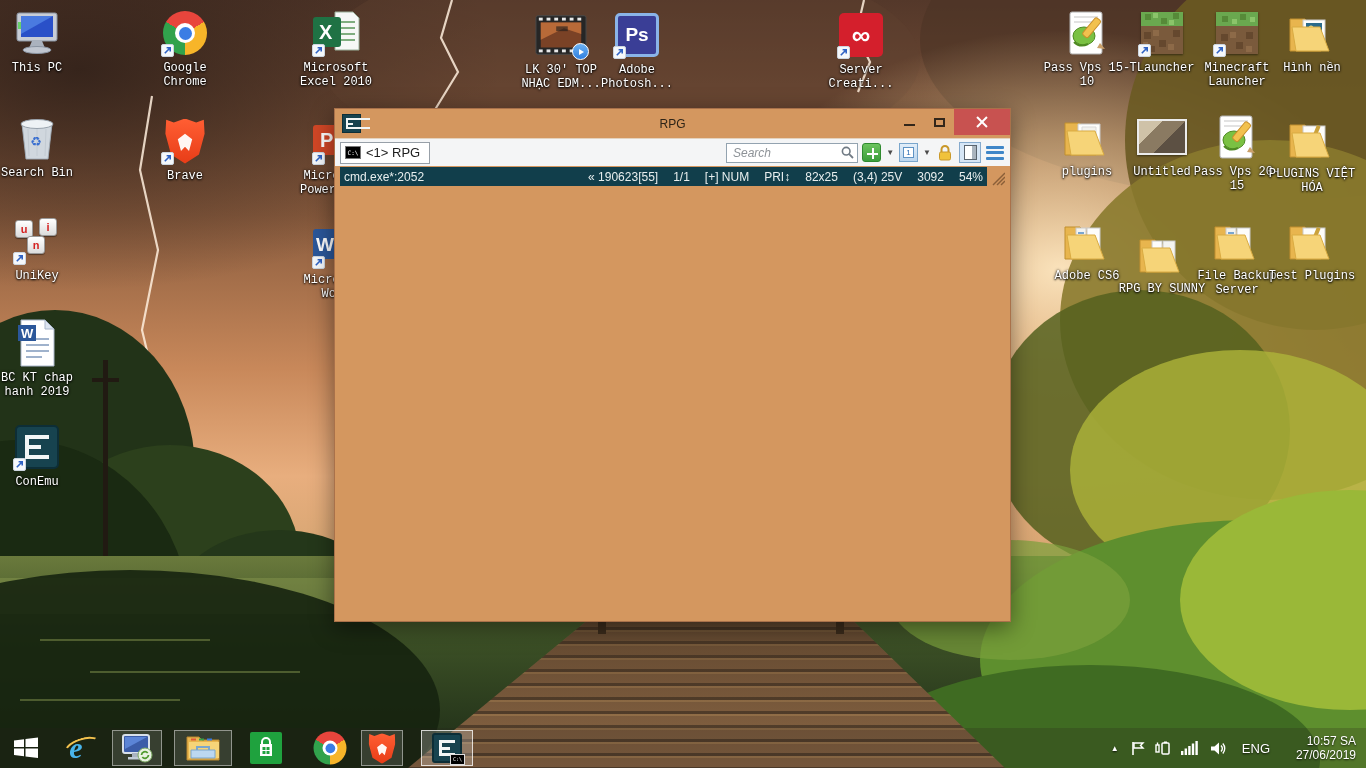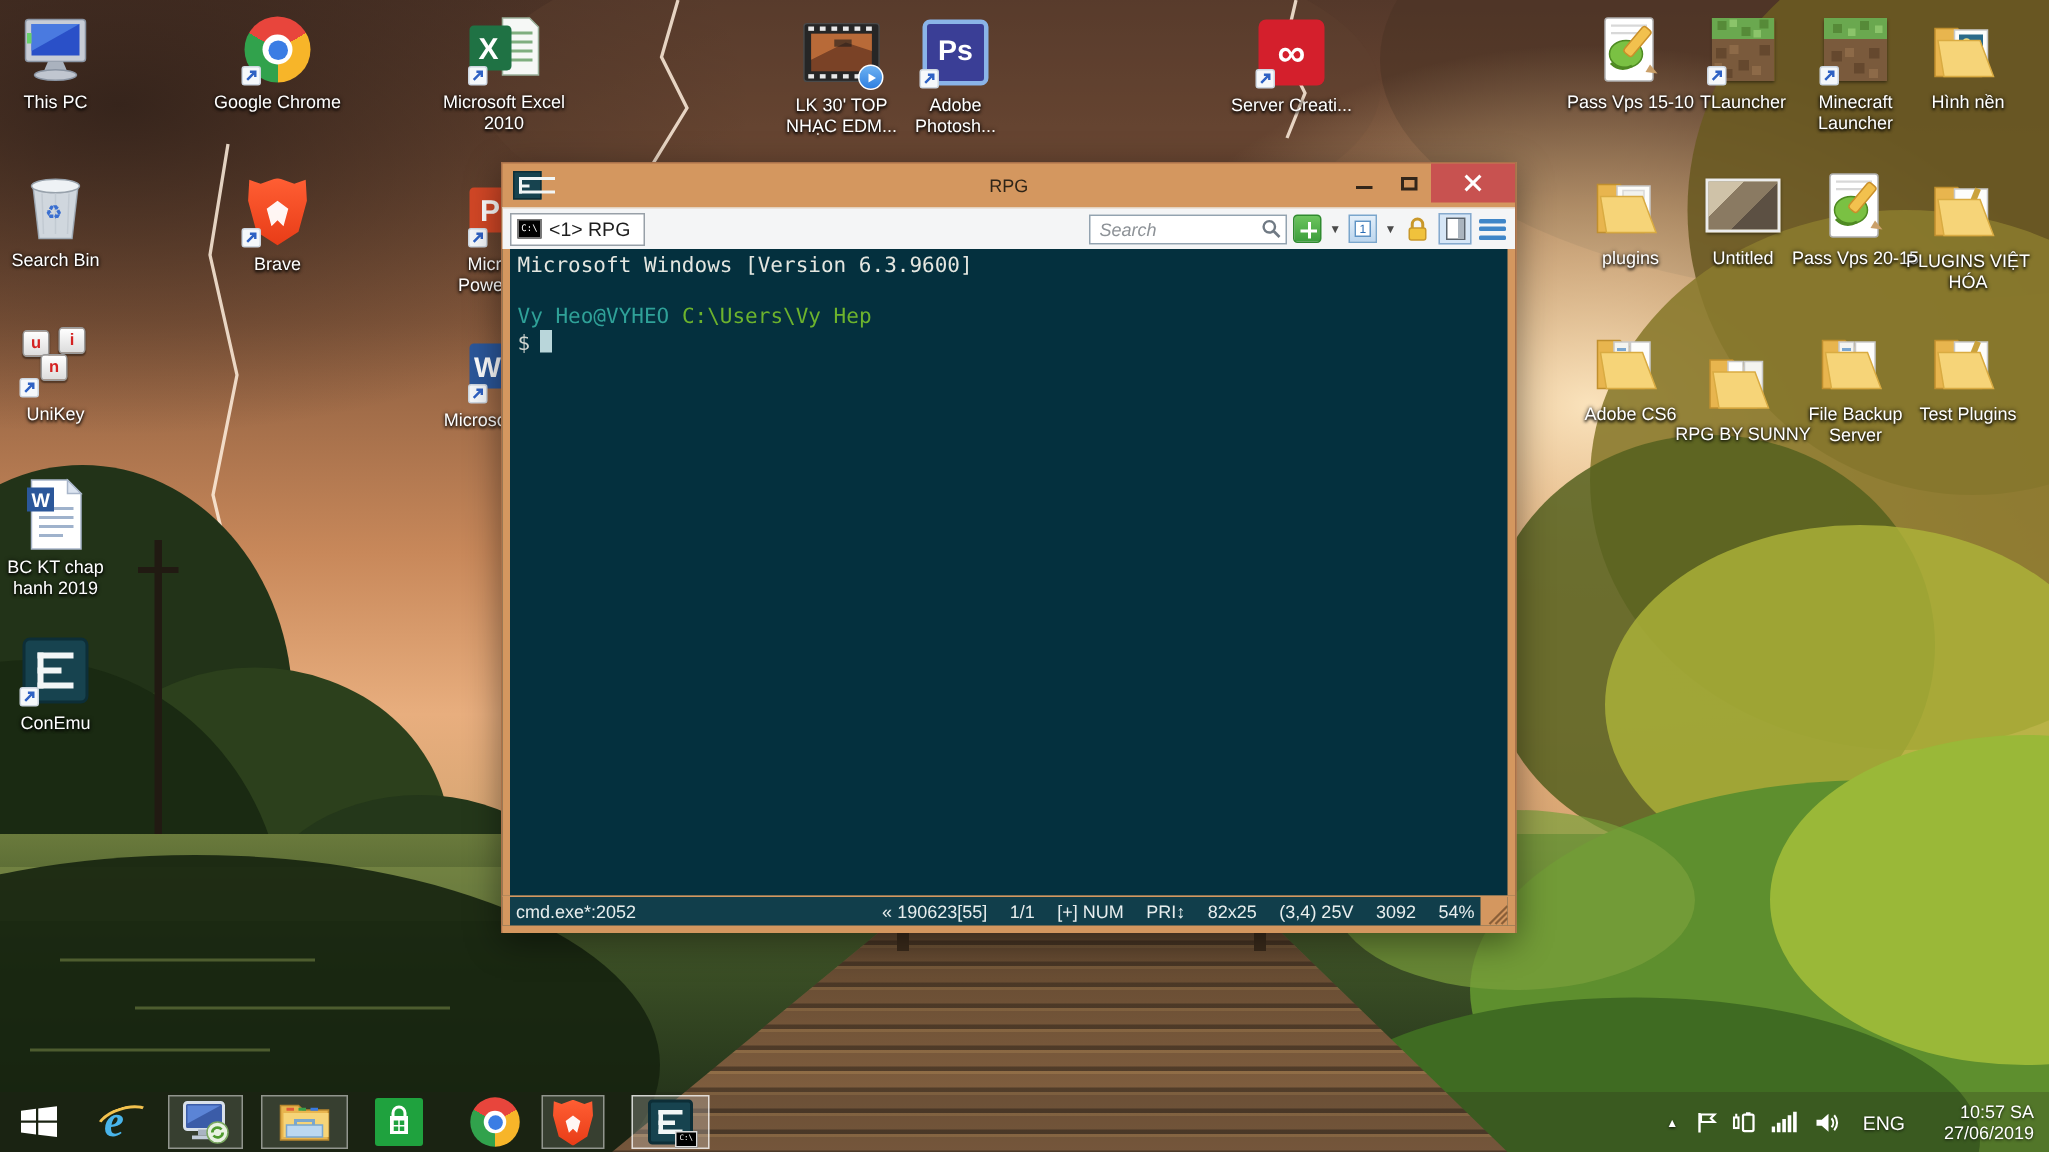--- a/index.html
+++ b/index.html
@@ -5,21 +5,21 @@
   * { margin:0; padding:0; box-sizing:border-box; }
   html,body { width:1366px; height:768px; overflow:hidden; font-family:"Liberation Sans", sans-serif; }
   body { position:relative; background:#6b4a33; }
 
   
   .wallpaper { position:absolute; inset:0; z-index:0; }
 
   
   .dicon { position:absolute; width:92px; display:flex; flex-direction:column; align-items:center; z-index:2; cursor:default; }
   .ic { width:52px; height:50px; position:relative; display:flex; align-items:center; justify-content:center; }
-  .lbl { margin-top:3px; font-family:Liberation Sans, sans-serif; font-size:12px; line-height:14px; color:#fff; text-align:center;
+  .lbl { margin-top:3px; font-family:Liberation Mono, monospace; font-size:12px; line-height:14px; color:#fff; text-align:center;
          text-shadow:0 1px 2px #000, 0 0 3px rgba(0,0,0,.9); max-width:92px; }
   .sc-arrow { position:absolute; left:2px; bottom:1px; width:13px; height:13px; background:#f5f8fb; border:1px solid #cdd6e0; border-radius:2px;
               display:flex; align-items:center; justify-content:center; }
   .sc-arrow svg { width:9px; height:9px; }
 
   .chrome-ball { width:44px; height:44px; border-radius:50%; position:relative;
      background:conic-gradient(from -60deg,#e8453c 0 120deg,#f7b529 120deg 240deg,#31a24c 240deg 360deg); }
   .chrome-inner { position:absolute; left:12px; top:12px; width:20px; height:20px; border-radius:50%; background:#fff; }
   .chrome-core { position:absolute; left:15.5px; top:15.5px; width:13px; height:13px; border-radius:50%; background:#3b7de4; }
 
@@ -689,26 +689,20 @@
           <div class="pane-ic"></div>
         </div>
       <div class="btn-menu">
           <i></i>
           <i></i>
           <i></i>
         </div>
     </div>
   </div>
 
-  <div class="win-body">
-    <div class="cline">Microsoft Windows [Version 6.3.9600]</div>
-    <div class="cline">&nbsp;</div>
-    <div class="cline"><span class="c-user">Vy Heo@VYHEO</span><span class="c-path"> C:\Users\Vy Hep</span></div>
-    <div class="cline"><span class="c-dollar">$</span><span class="cursor"></span></div>
-  </div>
 
   <div class="statusbar">
     <span class="st-left">cmd.exe*:2052</span>
     <div class="st-right">
       <span>« 190623[55]</span>
       <span>1/1</span>
       <span>[+] NUM</span>
       <span>PRI↕</span>
       <span>82x25</span>
       <span>(3,4) 25V</span>

